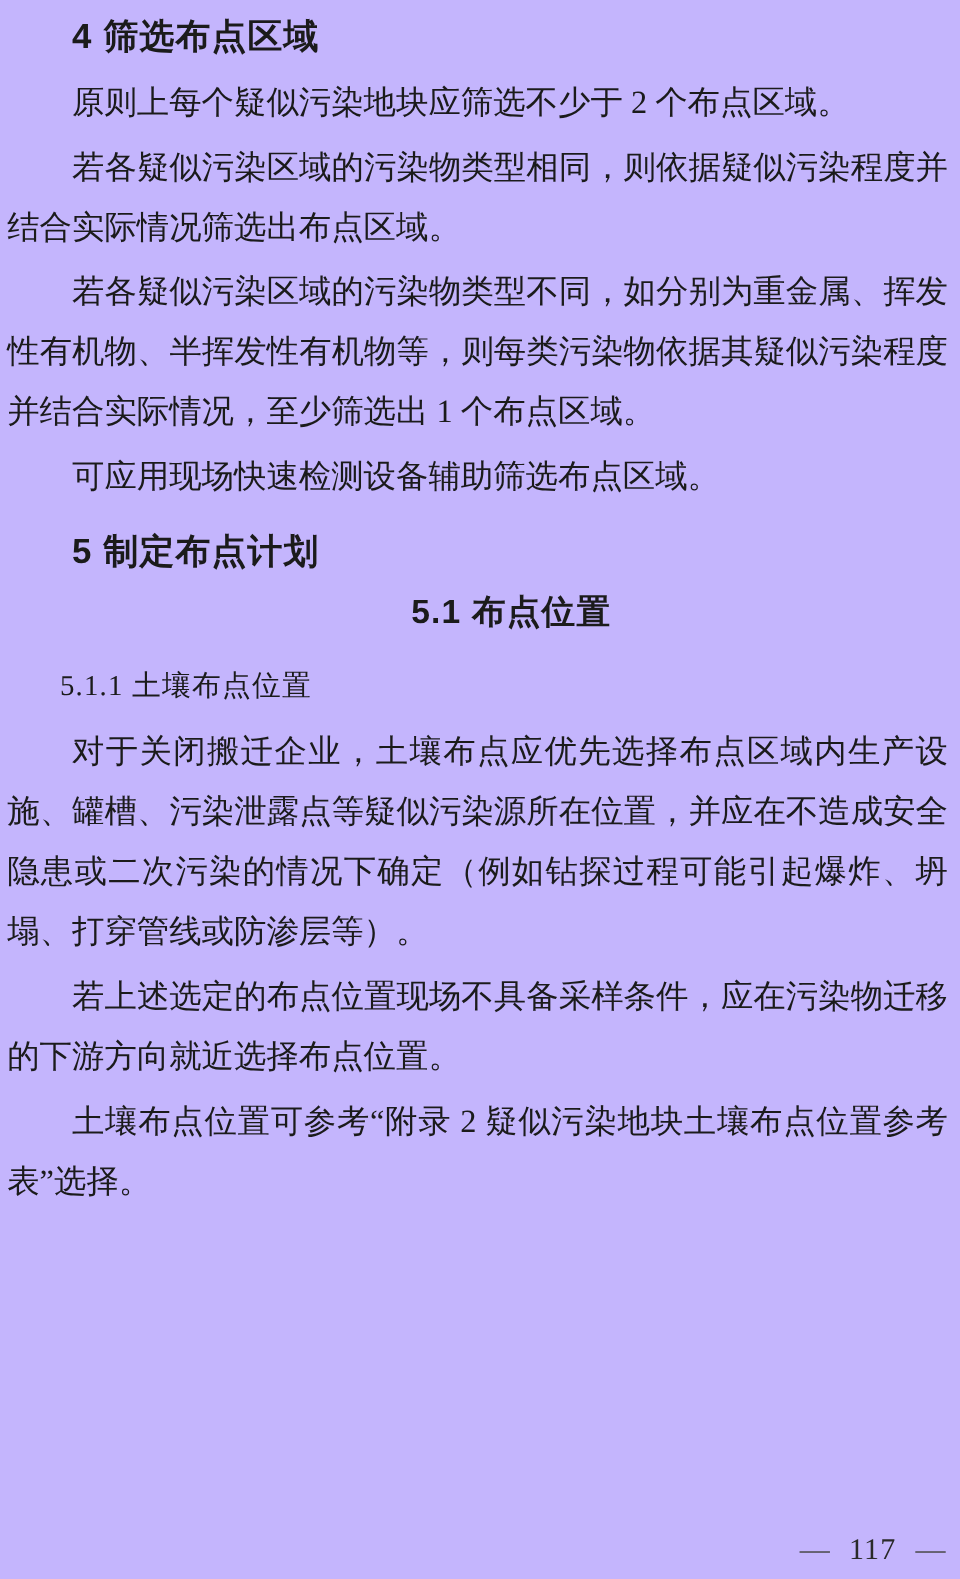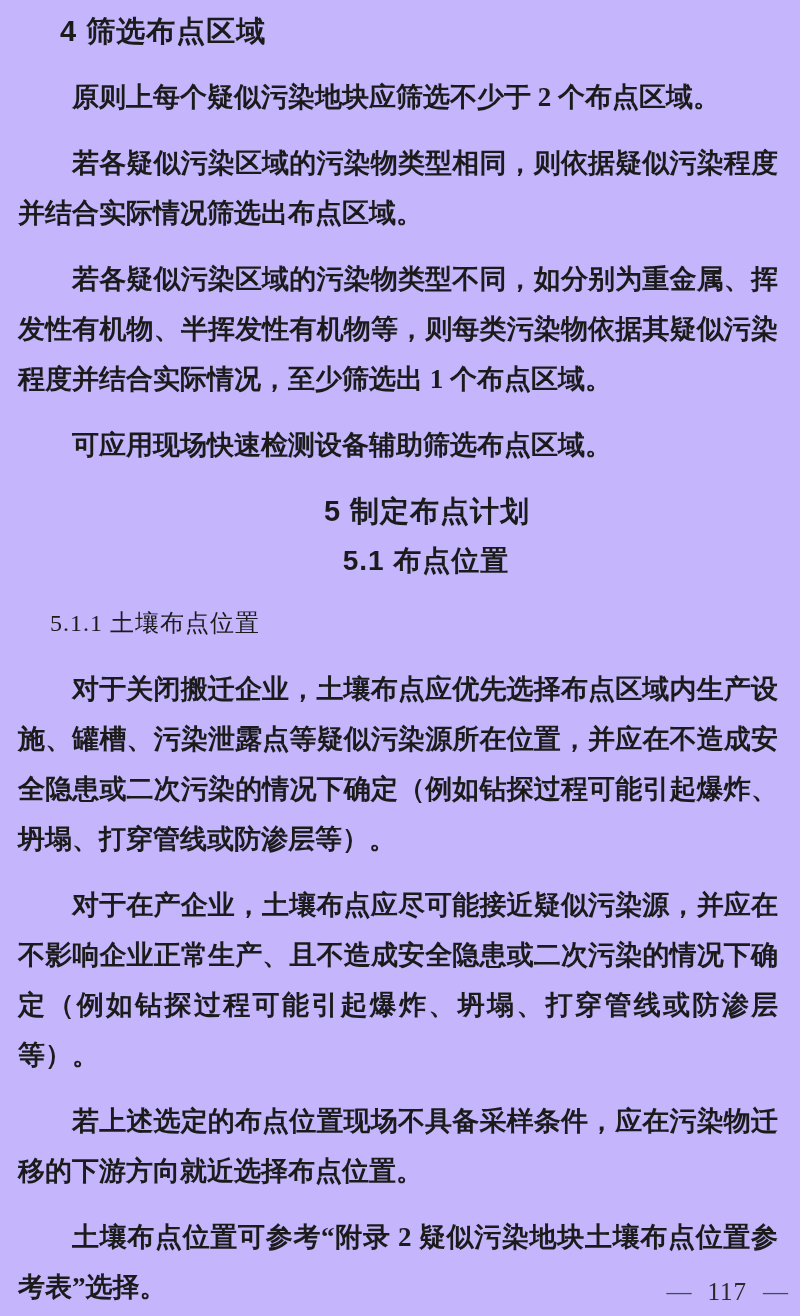--- a/index.html
+++ b/index.html
@@ -14,38 +14,38 @@
     height: 1316px;
     background: #c4b5fd;
     color: #1b1b1b;
     overflow: hidden;
     font-family: "Liberation Serif", serif;
   }
   .content {
     padding: 6px 6px 0 2px;
   }
   .para {
-    margin: 16px;
+    margin: 4px;
     font-size: 27px;
     line-height: 50px;
     text-align: justify;
     text-indent: 2em;
     font-family: "Liberation Serif", serif;
-    font-weight: 700;
+    font-weight: 400;
   }
   .heading-l1 {
     margin: 0;
     font-size: 29px;
     line-height: 50px;
     font-weight: 700;
     text-indent: 2em;
     font-family: "Liberation Sans", sans-serif;
     letter-spacing: 1px;
   }
-  .heading-l1.spaced { margin-top: 13px; text-align: center; }
+  .heading-l1.spaced { margin-top: 13px; }
   .heading-l2 {
     margin: 0;
     font-size: 28px;
     line-height: 50px;
     font-weight: 700;
     text-indent: 2em;
     font-family: "Liberation Sans", sans-serif;
     letter-spacing: 1px;
     text-align: center;
   }
@@ -96,21 +96,20 @@
 
 
     <h2 class="heading-l1 spaced">5 制定布点计划</h2>
 
     <h3 class="heading-l2">5.1 布点位置</h3>
 
     <h4 class="heading-l3">5.1.1 土壤布点位置</h4>
 
     <p class="para">对于关闭搬迁企业，土壤布点应优先选择布点区域内生产设施、罐槽、污染泄露点等疑似污染源所在位置，并应在不造成安全隐患或二次污染的情况下确定（例如钻探过程可能引起爆炸、坍塌、打穿管线或防渗层等）。</p>
 
-    <p class="para">对于在产企业，土壤布点应尽可能接近疑似污染源，并应在不影响企业正常生产、且不造成安全隐患或二次污染的情况下确定（例如钻探过程可能引起爆炸、坍塌、打穿管线或防渗层等）。</p>
 
     <p class="para">若上述选定的布点位置现场不具备采样条件，应在污染物迁移的下游方向就近选择布点位置。</p>
 
     <p class="para">土壤布点位置可参考“附录 2 疑似污染地块土壤布点位置参考表”选择。</p>
 
   </div>
 
   <div class="footer">
     <span class="dash">—</span>
     <span class="num">117</span>

